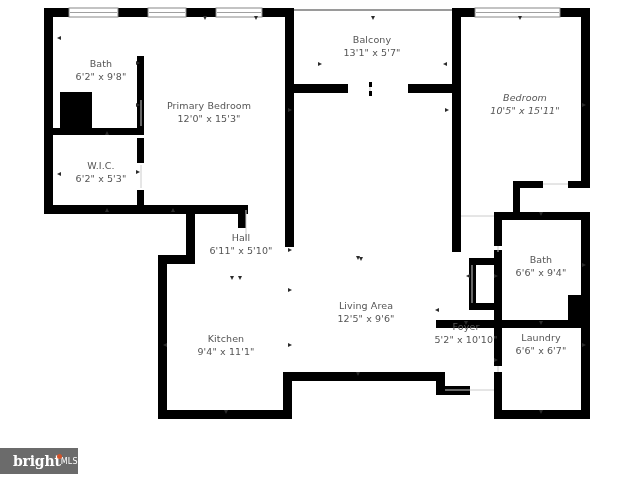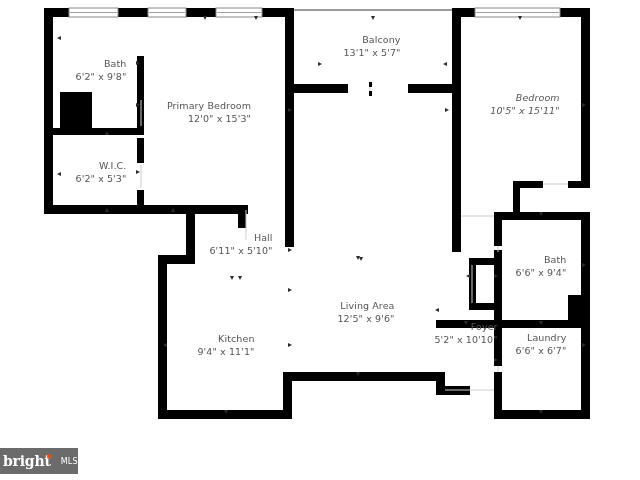--- a/index.html
+++ b/index.html
@@ -24,21 +24,21 @@
   svg#plan-svg {
     position: absolute;
     left: 0;
     top: 0;
     width: 640px;
     height: 480px;
     display: block;
   }
   .room-label {
     position: absolute;
-    text-align: right;
+    text-align: center;
     color: #555555;
     font-size: 9.5px;
     line-height: 12.5px;
     white-space: nowrap;
     transform: translate(-50%, -50%);
     letter-spacing: 0.1px;
     pointer-events: none;
   }
   .room-label .rl-name {
     display: block;
@@ -74,21 +74,21 @@
     width: 5px;
     height: 5px;
     border-radius: 50%;
     background: #d2542a;
   }
   #watermark .wm-mls {
     color: #ffffff;
     font-family: "DejaVu Sans", "Liberation Sans", sans-serif;
     font-size: 8px;
     font-weight: 400;
-    margin-left: 10px;
+    margin-left: 0;
     letter-spacing: 0.3px;
   }
 </style>
 </head>
 <body>
 
 <div id="floorplan-root">
 
   <svg id="plan-svg" viewBox="0 0 640 480" xmlns="http://www.w3.org/2000/svg">
 

